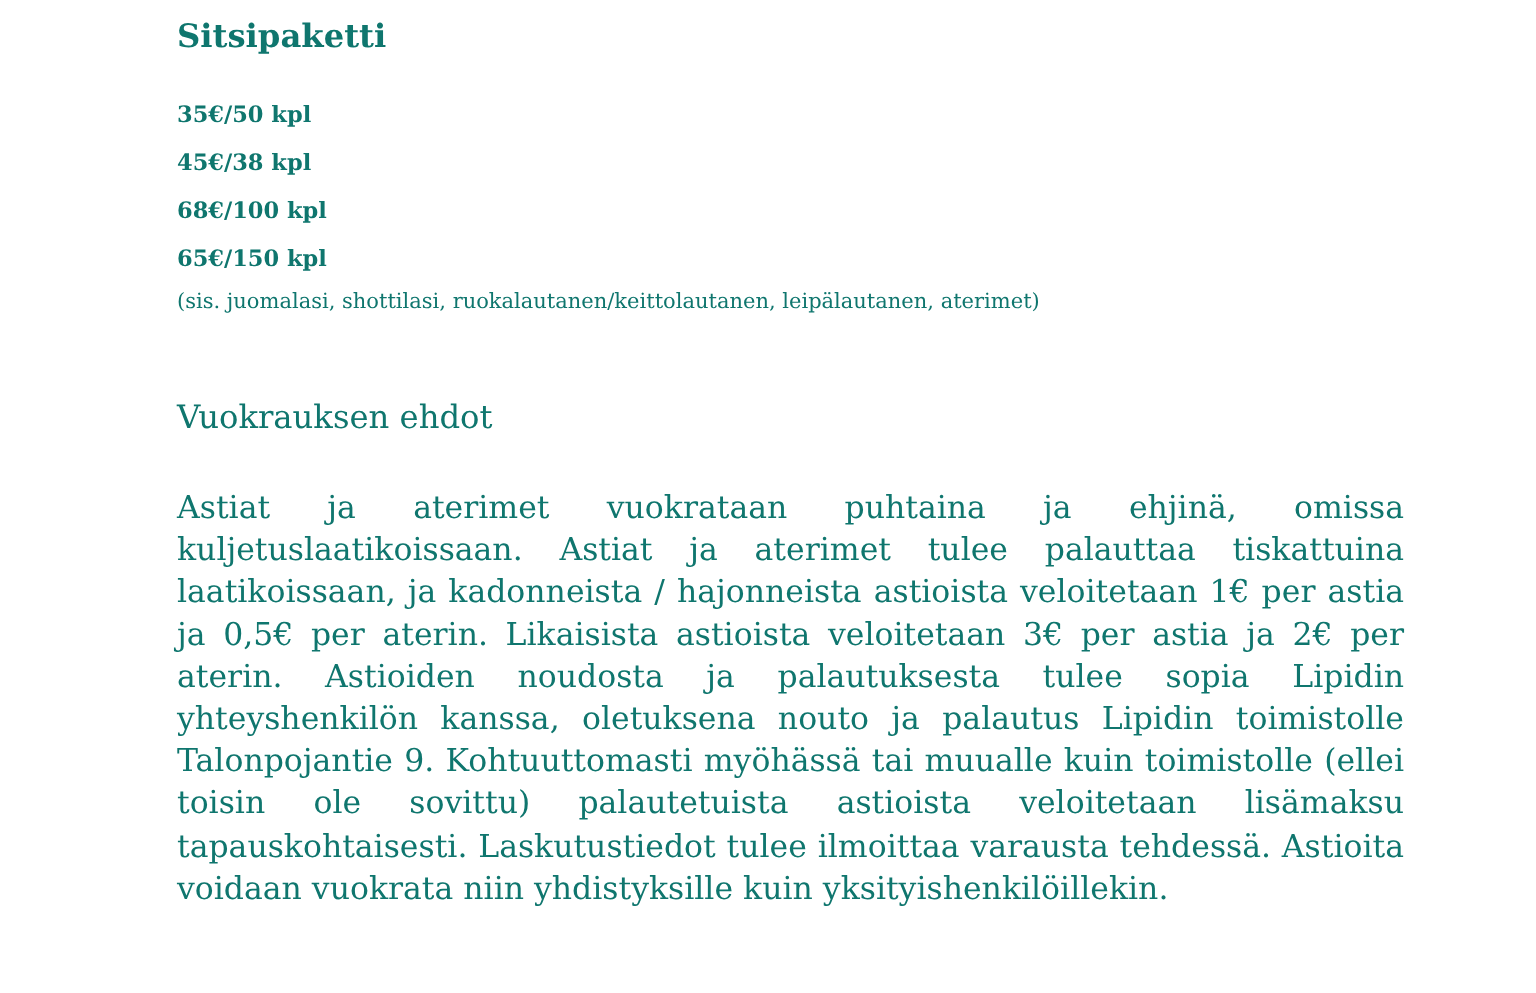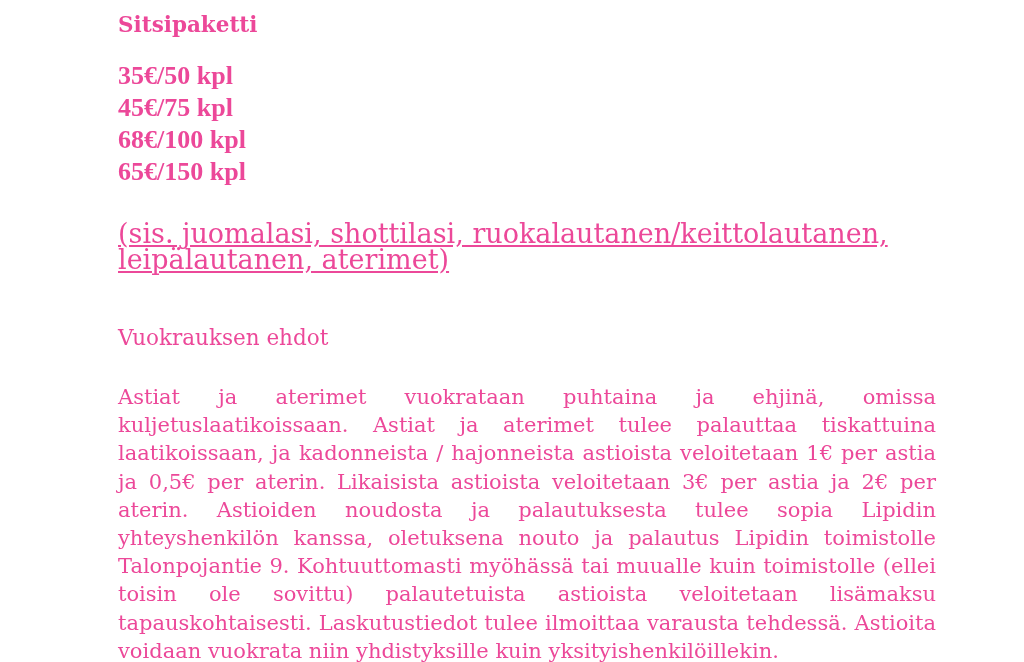--- a/index.html
+++ b/index.html
@@ -8,42 +8,39 @@
     padding: 0;
     background: #ffffff;
     width: 1024px;
     height: 662px;
     overflow: hidden;
   }
   .page {
     width: 1024px;
     height: 662px;
     background: #ffffff;
-    color: #ec4899;
+    color: #0f766e;
     font-family: "DejaVu Serif", "Liberation Serif", serif;
     padding: 12px 88px 0 118px;
   }
   .doc-title {
     font-size: 21.5px;
     font-weight: bold;
     line-height: 26px;
     margin: 0;
   }
   .price-list {
     margin-top: 22px;
-    font-size: 26px;
+    font-size: 15px;
     font-weight: bold;
     line-height: 32px;
-    font-family: Liberation Serif, serif;
   }
   .includes-note {
-    margin-top: 33px;
-    font-size: 27px;
+    font-size: 14px;
     line-height: 26px;
-    text-decoration: underline;
   }
   .section-title {
     margin-top: 52px;
     font-size: 21.5px;
     font-weight: normal;
     line-height: 26px;
   }
   .terms-paragraph {
     margin-top: 32px;
     font-size: 21px;
@@ -54,21 +51,21 @@
 </style>
 </head>
 <body>
 
 <div class="page">
 
   <h1 class="doc-title">Sitsipaketti</h1>
 
   <div class="price-list">
     <div>35€/50 kpl</div>
-    <div>45€/75 kpl</div>
+    <div>45€/38 kpl</div>
     <div>68€/100 kpl</div>
     <div>65€/150 kpl</div>
   </div>
 
   <div class="includes-note">(sis. juomalasi, shottilasi, ruokalautanen/keittolautanen, leipälautanen, aterimet)</div>
 
   <h2 class="section-title">Vuokrauksen ehdot</h2>
 
   <p class="terms-paragraph">Astiat ja aterimet vuokrataan puhtaina ja ehjinä, omissa kuljetuslaatikoissaan. Astiat ja aterimet tulee palauttaa tiskattuina laatikoissaan, ja kadonneista / hajonneista astioista veloitetaan 1€ per astia ja 0,5€ per aterin. Likaisista astioista veloitetaan 3€ per astia ja 2€ per aterin.  Astioiden noudosta ja palautuksesta tulee sopia Lipidin yhteyshenkilön kanssa, oletuksena nouto ja palautus Lipidin toimistolle Talonpojantie 9. Kohtuuttomasti myöhässä tai muualle kuin toimistolle (ellei toisin ole sovittu) palautetuista astioista veloitetaan lisämaksu tapauskohtaisesti. Laskutustiedot tulee ilmoittaa varausta tehdessä. Astioita voidaan vuokrata niin yhdistyksille kuin yksityishenkilöillekin.</p>
 

